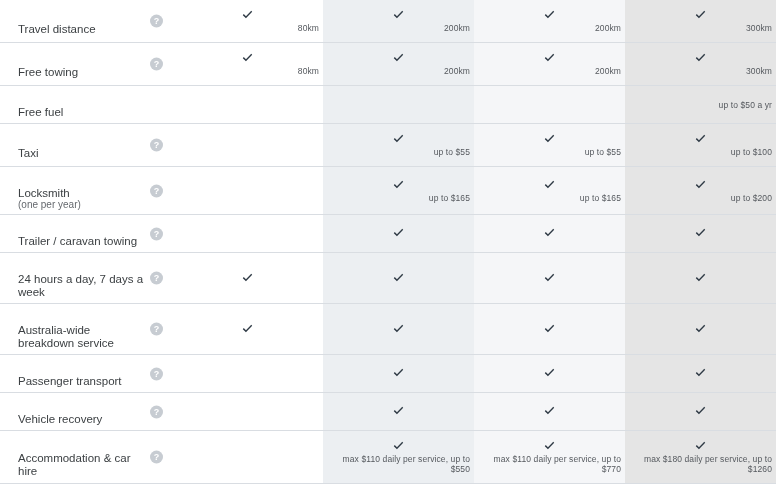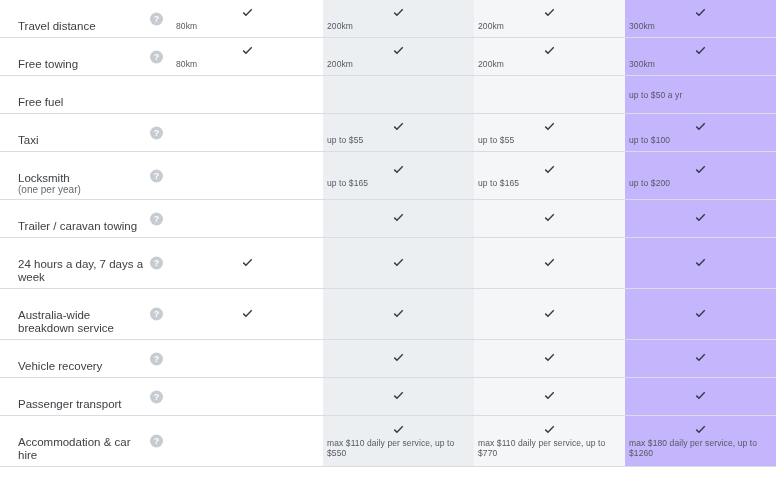--- a/index.html
+++ b/index.html
@@ -50,28 +50,28 @@
     border-radius: 50%;
     background: #c7ccd2;
     color: #ffffff;
     font-size: 9px;
     font-weight: bold;
     line-height: 13px;
     text-align: center;
     cursor: pointer;
   }
   td.plan-cell {
-    text-align: left;
+    text-align: right;
     border-bottom: 1px solid #d9dde2;
-    padding: 1px 4px;
+    padding: 9px 4px;
   }
   td.plan-cell.shade-a { background: #ffffff; }
   td.plan-cell.shade-b { background: #eceff2; }
   td.plan-cell.shade-c { background: #f5f6f8; }
-  td.plan-cell.shade-d { background: #c4b5fd; margin-top: 36px; }
+  td.plan-cell.shade-d { background: #e5e5e5; margin-top: 36px; }
   .check {
     display: block;
     margin: 0 auto;
     width: 13px;
     height: 13px;
     color: #2f3a45;
     line-height: 13px;
     font-size: 13px;
   }
   .check svg { display: block; }
@@ -324,46 +324,46 @@
         </td>
         <td class="plan-cell shade-d">
           <span class="check">
             <svg width="13" height="13" viewBox="0 0 16 16" aria-hidden="true">
               <path d="M2.2 7.6 L6.1 11.4 L13.8 3.4 L12.6 2.2 L6.1 9.0 L3.4 6.3 Z" fill="#2f3a45"></path>
             </svg>
           </span>
         </td>
       </tr>
       <tr class="feature-row">
+        <td class="label-cell"><span>Passenger transport</span><span class="help-icon">?</span></td>
+        <td class="plan-cell shade-a"></td>
+        <td class="plan-cell shade-b">
+          <span class="check">
+            <svg width="13" height="13" viewBox="0 0 16 16" aria-hidden="true">
+              <path d="M2.2 7.6 L6.1 11.4 L13.8 3.4 L12.6 2.2 L6.1 9.0 L3.4 6.3 Z" fill="#2f3a45"></path>
+            </svg>
+          </span>
+        </td>
+        <td class="plan-cell shade-c">
+          <span class="check">
+            <svg width="13" height="13" viewBox="0 0 16 16" aria-hidden="true">
+              <path d="M2.2 7.6 L6.1 11.4 L13.8 3.4 L12.6 2.2 L6.1 9.0 L3.4 6.3 Z" fill="#2f3a45"></path>
+            </svg>
+          </span>
+        </td>
+        <td class="plan-cell shade-d">
+          <span class="check">
+            <svg width="13" height="13" viewBox="0 0 16 16" aria-hidden="true">
+              <path d="M2.2 7.6 L6.1 11.4 L13.8 3.4 L12.6 2.2 L6.1 9.0 L3.4 6.3 Z" fill="#2f3a45"></path>
+            </svg>
+          </span>
+        </td>
+      </tr>
+      <tr class="feature-row">
         <td class="label-cell"><span>Vehicle recovery</span><span class="help-icon">?</span></td>
-        <td class="plan-cell shade-a"></td>
-        <td class="plan-cell shade-b">
-          <span class="check">
-            <svg width="13" height="13" viewBox="0 0 16 16" aria-hidden="true">
-              <path d="M2.2 7.6 L6.1 11.4 L13.8 3.4 L12.6 2.2 L6.1 9.0 L3.4 6.3 Z" fill="#2f3a45"></path>
-            </svg>
-          </span>
-        </td>
-        <td class="plan-cell shade-c">
-          <span class="check">
-            <svg width="13" height="13" viewBox="0 0 16 16" aria-hidden="true">
-              <path d="M2.2 7.6 L6.1 11.4 L13.8 3.4 L12.6 2.2 L6.1 9.0 L3.4 6.3 Z" fill="#2f3a45"></path>
-            </svg>
-          </span>
-        </td>
-        <td class="plan-cell shade-d">
-          <span class="check">
-            <svg width="13" height="13" viewBox="0 0 16 16" aria-hidden="true">
-              <path d="M2.2 7.6 L6.1 11.4 L13.8 3.4 L12.6 2.2 L6.1 9.0 L3.4 6.3 Z" fill="#2f3a45"></path>
-            </svg>
-          </span>
-        </td>
-      </tr>
-      <tr class="feature-row">
-        <td class="label-cell"><span>Passenger transport</span><span class="help-icon">?</span></td>
         <td class="plan-cell shade-a"></td>
         <td class="plan-cell shade-b">
           <span class="check">
             <svg width="13" height="13" viewBox="0 0 16 16" aria-hidden="true">
               <path d="M2.2 7.6 L6.1 11.4 L13.8 3.4 L12.6 2.2 L6.1 9.0 L3.4 6.3 Z" fill="#2f3a45"></path>
             </svg>
           </span>
         </td>
         <td class="plan-cell shade-c">
           <span class="check">

